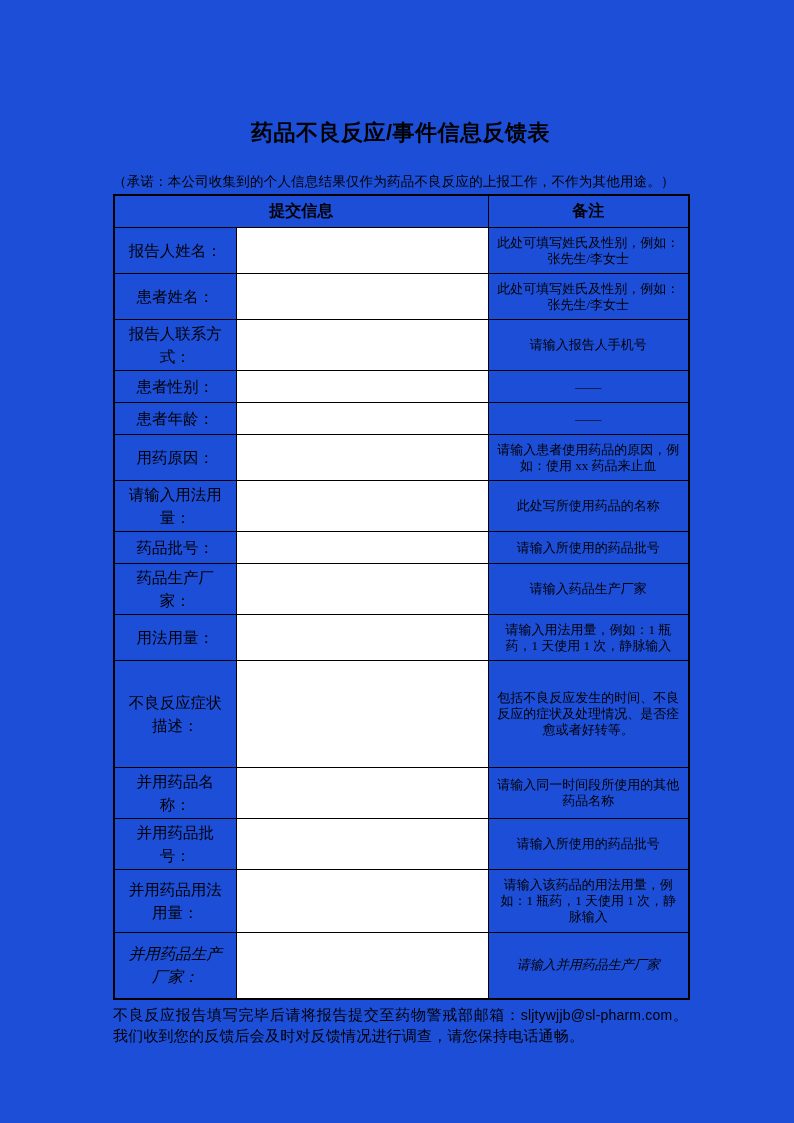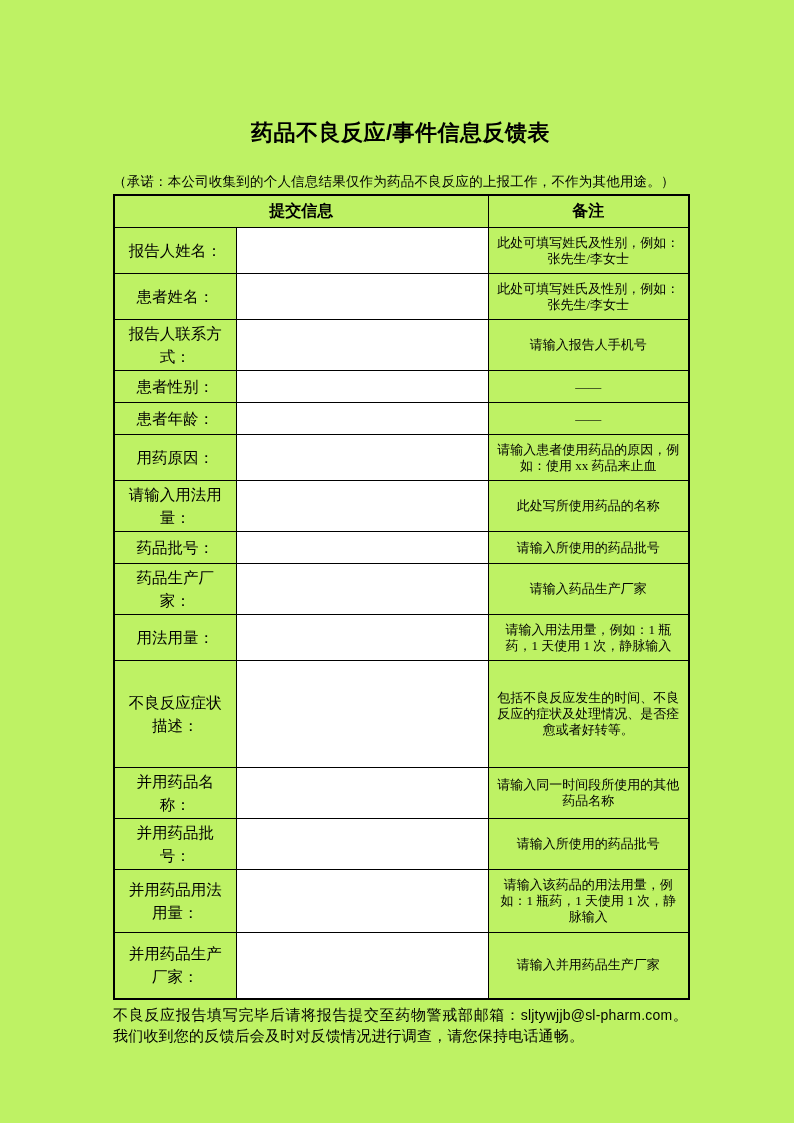--- a/index.html
+++ b/index.html
@@ -1,19 +1,19 @@
 <!DOCTYPE html>
 <html><head>
 <meta charset="utf-8">
 <style>
   html,body{margin:0;padding:0;background:#ffffff;}
   .page{
     position:relative;
     width:794px;height:1123px;
-    background:#bef264;
+    background:#1d4ed8;
     color:#000;
     font-family:"Liberation Serif","DejaVu Serif",serif;
     overflow:hidden;
   }
   .content{
     position:absolute;
     left:113px;top:0;
     width:575px;
   }
   .doc-title{
@@ -68,21 +68,21 @@
     padding:2px 9px;
   }
   .remark-cell{
     font-size:13px;
     line-height:16px;
     padding:2px 7px;
   }
   .input-cell{background:#ffffff;}
   tr.h32{height:32px;}
   tr.h46{height:46px;}
-  tr.h55{height:66px;}
+  tr.h55{height:66px;font-style:italic;}
   tr.h63{height:63px;}
   tr.h107{height:107px;}
   .doc-footer{
     margin-top:5px;
     width:575px;
     font-size:15px;
     line-height:21px;
     text-align:justify;
     letter-spacing:0.2px;
   }

